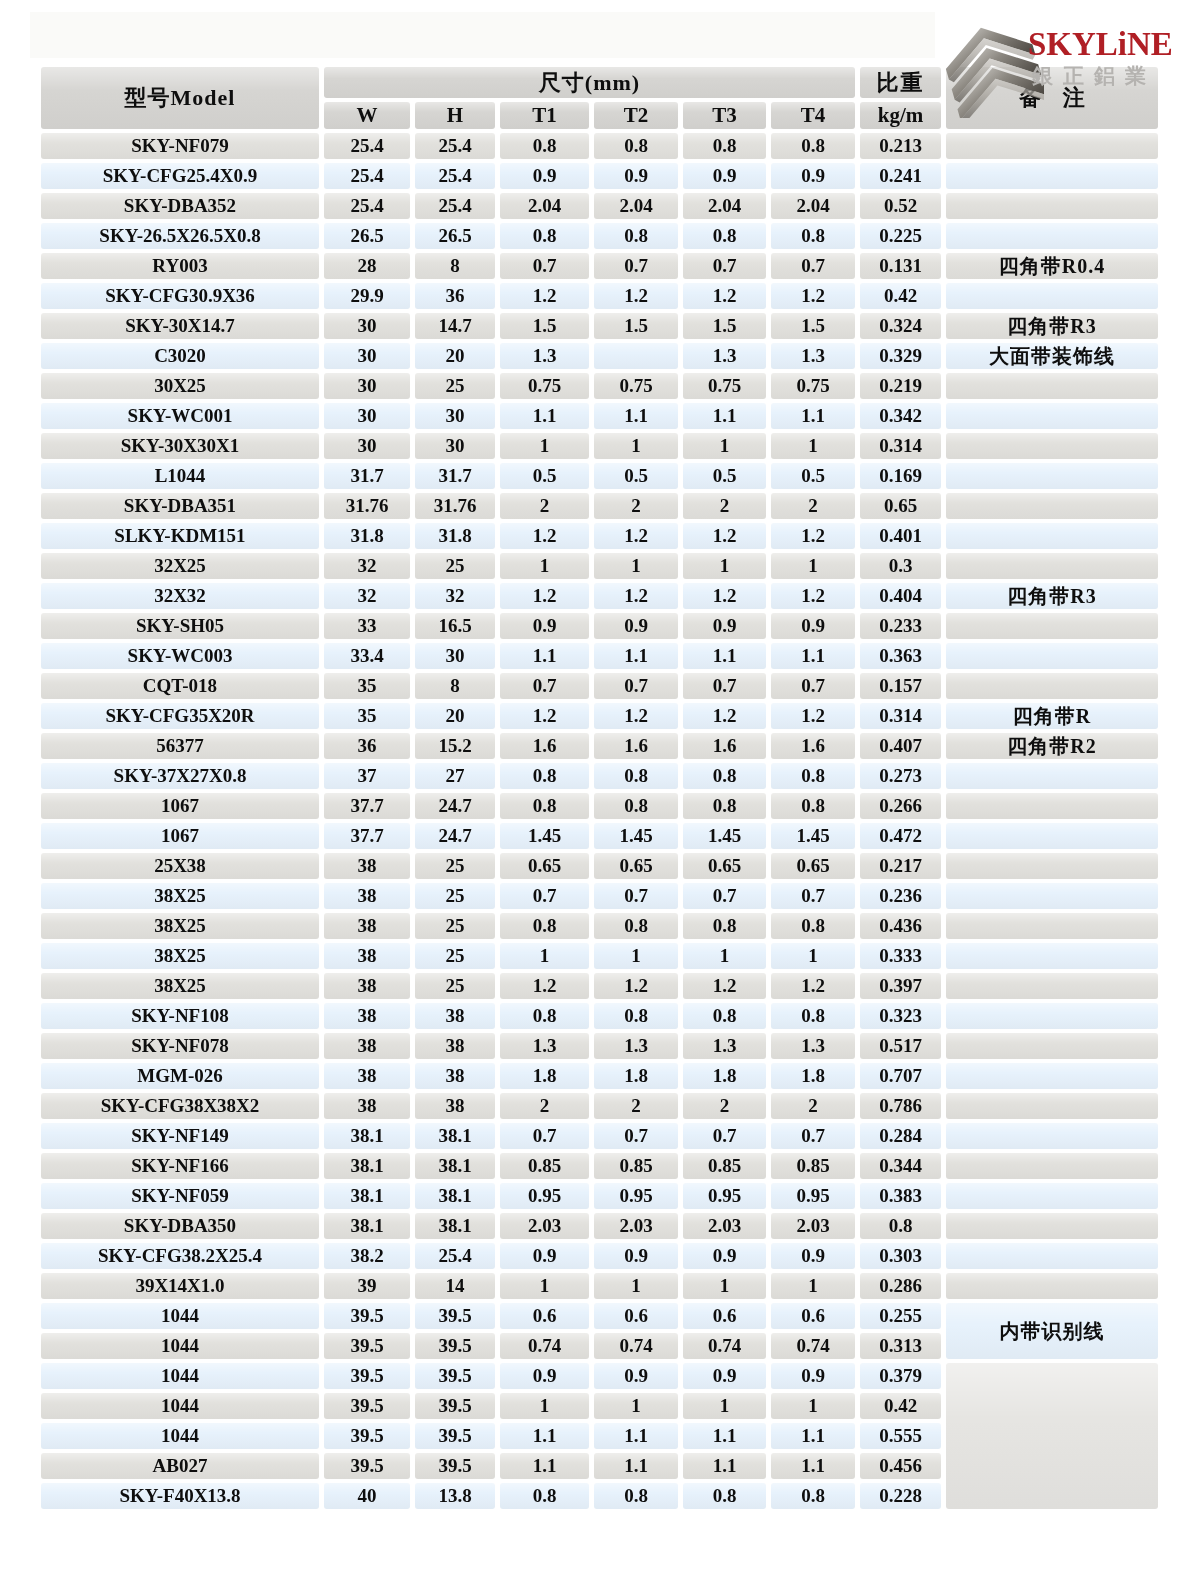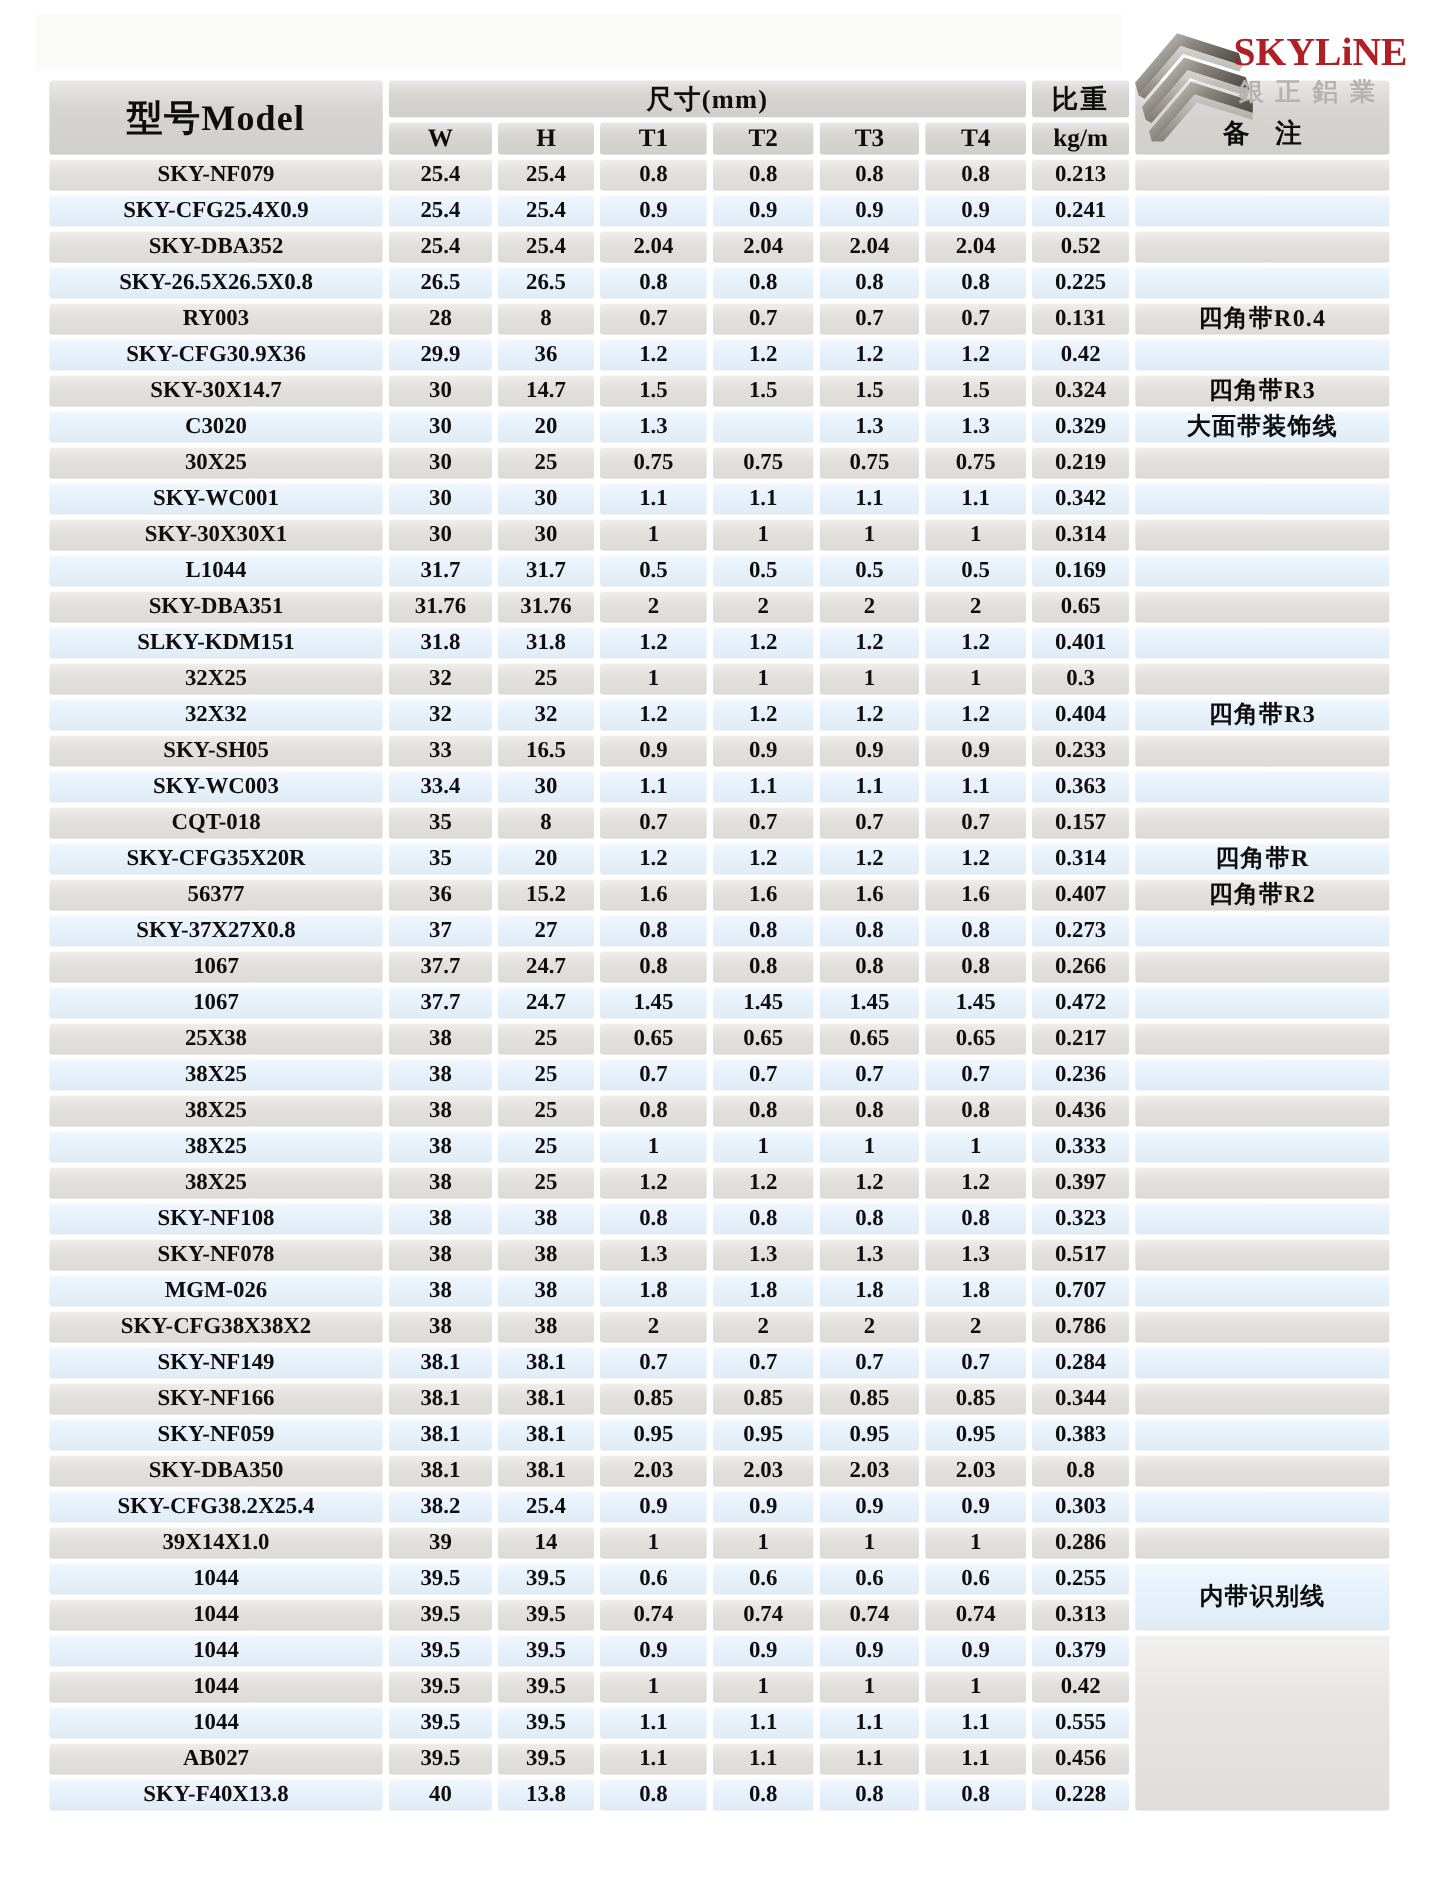--- a/index.html
+++ b/index.html
@@ -18,25 +18,25 @@
     padding:0;text-align:center;vertical-align:middle;border-radius:3px;
     overflow:hidden;white-space:nowrap;
     background-image:linear-gradient(rgba(255,255,255,.45),rgba(255,255,255,0) 38%,rgba(90,90,90,.05) 100%);
   }
   th{background-color:var(--header-gray,#d6d5d2);font-weight:bold;}
   td{font-weight:bold;font-size:19px;height:26px;line-height:26px;}
   td.gray{background-color:var(--row-gray,#e2e1dd);}
   td.blue{background-color:var(--row-blue,#e7f2fc);}
   td.block{background-color:var(--block-gray,#e6e5e2);}
   td.remark{font-size:20px;letter-spacing:1px;}
-  th.model-h{font-size:30px;height:31px;letter-spacing:1px;}
+  th.model-h{font-size:22px;height:31px;letter-spacing:1px;}
   th.size-group{font-size:22px;height:31px;letter-spacing:1px;}
   th.weight-top{font-size:22px;letter-spacing:2px;}
   th.sub{font-size:21px;height:27px;}
-  th.remark-h{vertical-align:bottom;font-size:22px;letter-spacing:8px;padding-bottom:3px;padding-left:8px;}
+  th.remark-h{vertical-align:bottom;font-size:22px;letter-spacing:8px;padding-bottom:16px;padding-left:8px;}
   
   .logo{position:absolute;left:940px;top:18px;width:240px;height:100px;z-index:5;}
   .logo-icon{position:absolute;left:2px;top:4px;width:102px;height:96px;}
   .brand{
     position:absolute;left:88px;top:8px;
     font-family:Liberation Serif, serif;
     font-weight:bold;font-size:33px;letter-spacing:0px;color:var(--brand-red,#b01f25);
   }
   .brand-cn{
     position:absolute;left:92px;top:44px;

